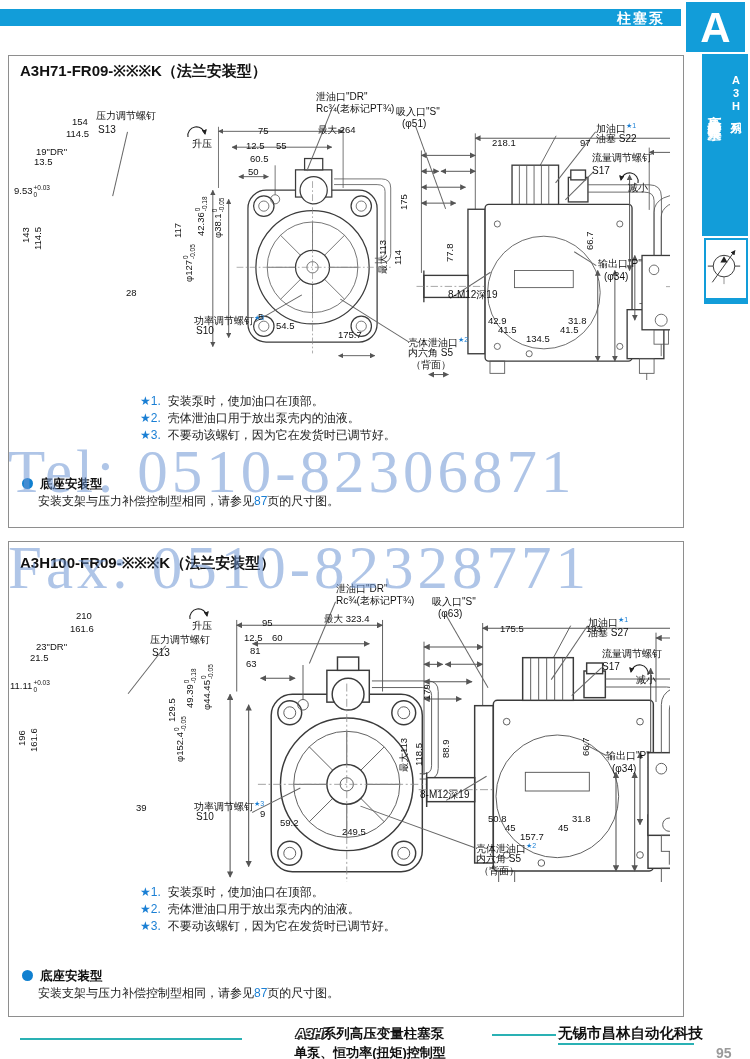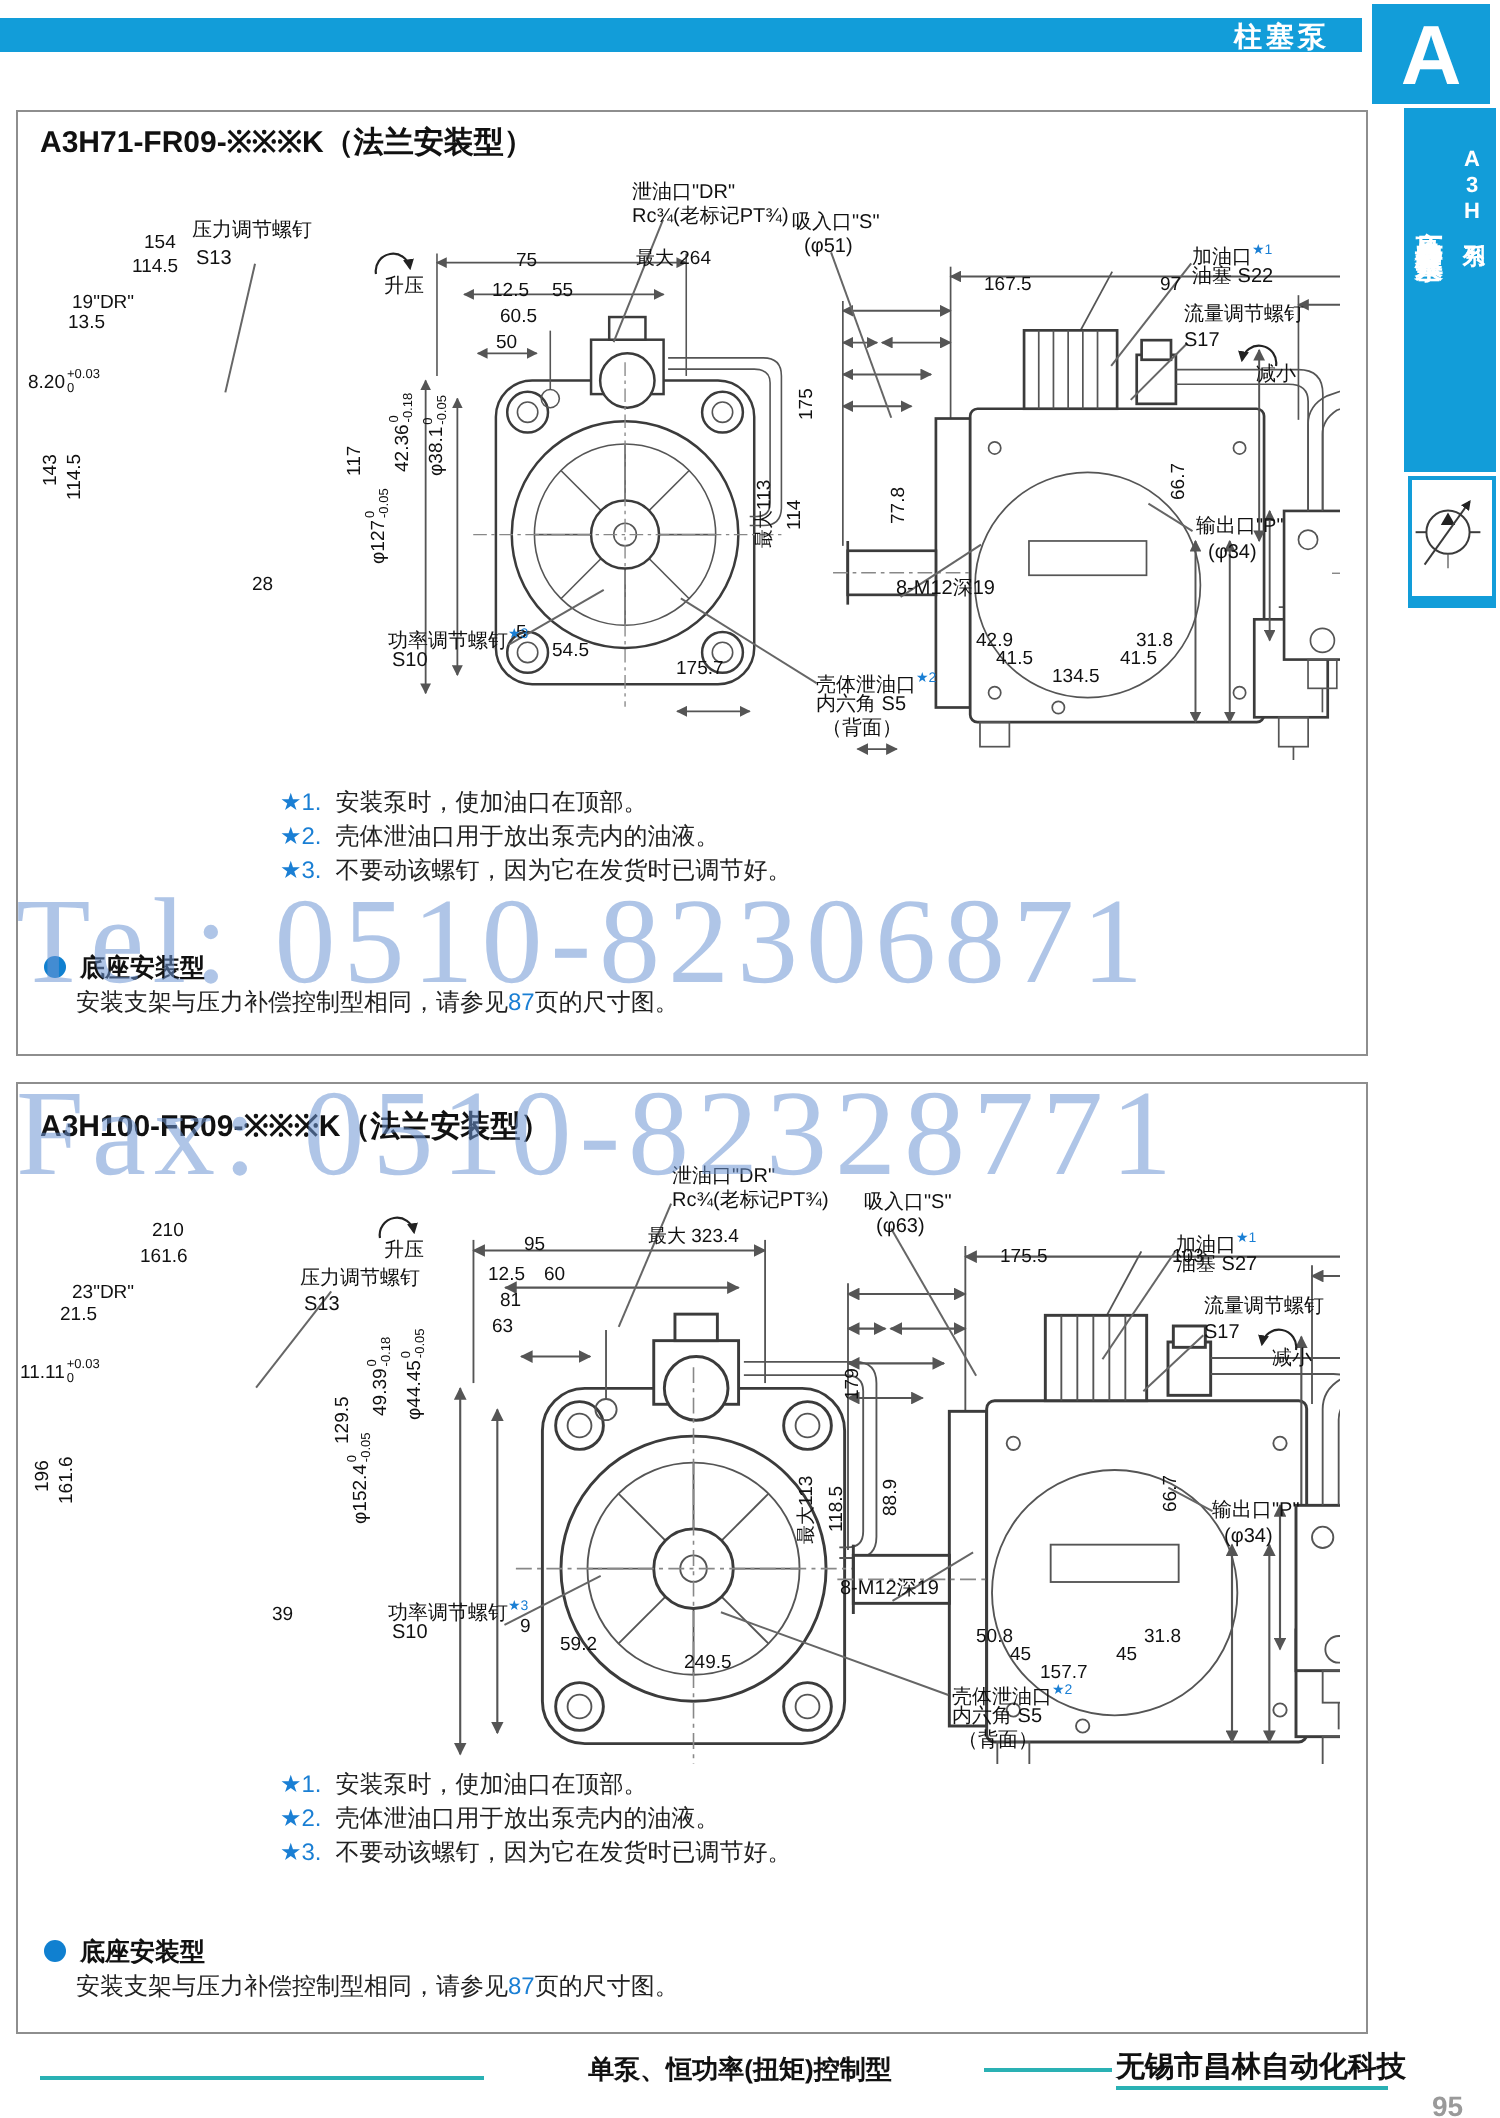--- a/index.html
+++ b/index.html
@@ -236,21 +236,21 @@
 <svg class="stage" style="left:10px;top:582px" width="660" height="300" viewBox="0 0 660 300">
   <use href="#vF" transform="translate(10,30) scale(0.95)"></use>
   <use href="#vS" transform="translate(230,33)"></use>
   <use href="#vR" transform="translate(438,40)"></use>
 </svg>
 
 <span class="dim" style="left:72px;top:116px">154</span>
 <span class="dim" style="left:66px;top:128px">114.5</span>
 <span class="dim" style="left:36px;top:146px">19"DR"</span>
 <span class="dim" style="left:34px;top:156px">13.5</span>
-<span class="dim" style="left:14px;top:185px"><span>8.20</span><span class="tolst">
+<span class="dim" style="left:14px;top:185px"><span>9.53</span><span class="tolst">
       <i>+0.03</i>
       <i>0</i>
     </span></span>
 <span class="dim v" style="left:20px;top:243px">143</span>
 <span class="dim v" style="left:32px;top:250px">114.5</span>
 <span class="dim" style="left:126px;top:287px">28</span>
 <span class="dim v" style="left:172px;top:238px">117</span>
 <span class="dim v" style="left:195px;top:236px"><span>42.36</span><span class="tolst">
       <i>0</i>
       <i>-0.18</i>
@@ -268,21 +268,21 @@
 <span class="dim" style="left:276px;top:140px">55</span>
 <span class="dim" style="left:250px;top:153px">60.5</span>
 <span class="dim" style="left:248px;top:166px">50</span>
 <span class="dim" style="left:318px;top:124px">最大 264</span>
 <span class="dim v" style="left:398px;top:210px">175</span>
 <span class="dim v" style="left:377px;top:274px">最大113</span>
 <span class="dim v" style="left:392px;top:265px">114</span>
 <span class="dim" style="left:258px;top:311px">5</span>
 <span class="dim" style="left:276px;top:320px">54.5</span>
 <span class="dim" style="left:338px;top:329px">175.7</span>
-<span class="dim" style="left:492px;top:137px">167.5</span>
+<span class="dim" style="left:492px;top:137px">218.1</span>
 <span class="dim" style="left:580px;top:137px">97</span>
 <span class="dim v" style="left:444px;top:262px">77.8</span>
 <span class="dim v" style="left:584px;top:250px">66.7</span>
 <span class="dim" style="left:488px;top:315px">42.9</span>
 <span class="dim" style="left:568px;top:315px">31.8</span>
 <span class="dim" style="left:498px;top:324px">41.5</span>
 <span class="dim" style="left:560px;top:324px">41.5</span>
 <span class="dim" style="left:526px;top:333px">134.5</span>
 
 <span class="co" style="left:96px;top:110px">压力调节螺钉</span>
@@ -419,16 +419,17 @@
 <span class="mount-t" style="left:40px;top:968px">底座安装型</span>
 <span class="mount-d" style="left:38px;top:985px"><span>安装支架与压力补偿控制型相同，请参见</span><b>87</b><span>页的尺寸图。</span></span>
 
 <span class="wm" style="left:8px;top:437px">Tel: 0510-82306871</span>
 <span class="wm" style="left:8px;top:533px">Fax: 0510-82328771</span>
 
 <div class="tl" style="left:20px;top:1038px;width:222px"></div>
 <div class="tl" style="left:492px;top:1034px;width:64px"></div>
 <div class="tl" style="left:558px;top:1043px;width:136px"></div>
 <div id="f-center">
+  <div class="l1"><span class="outline-txt">A3H</span><span>系列高压变量柱塞泵</span></div>
   <div class="l2">单泵、恒功率(扭矩)控制型</div>
 </div>
 <div id="f-company">无锡市昌林自动化科技</div>
 <div id="f-page">95</div>
 
 </body></html>

